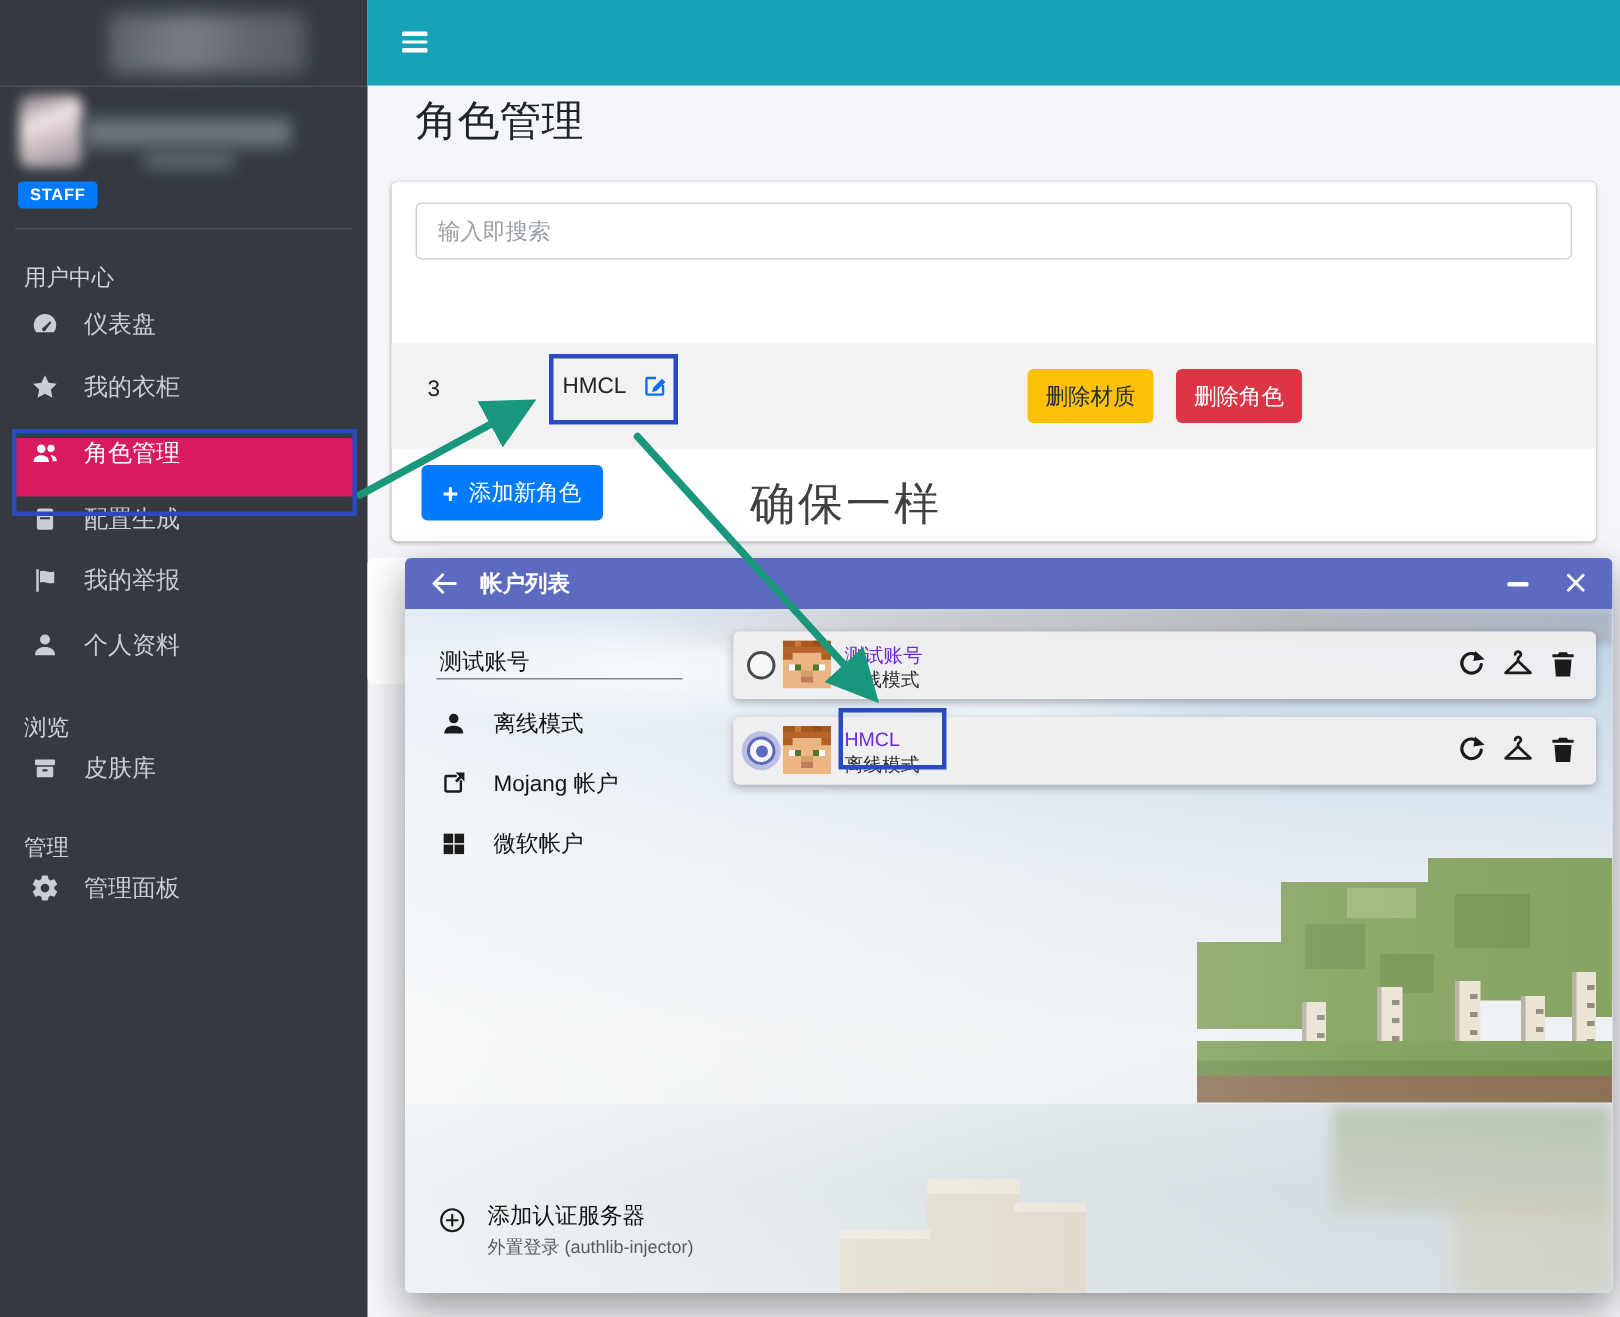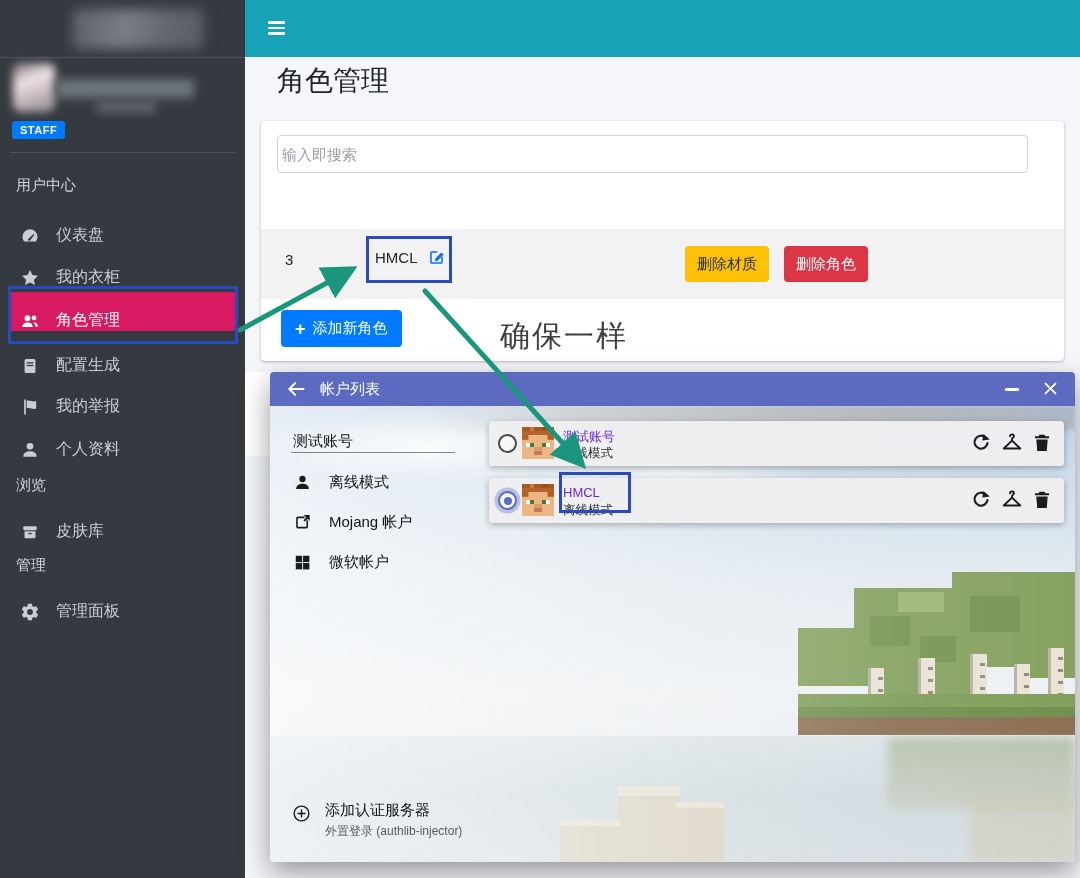--- a/index.html
+++ b/index.html
@@ -11,35 +11,35 @@
   .logo-blur{position:absolute;left:72px;top:9px;width:132px;height:40px;border-radius:6px;
              background:linear-gradient(100deg,#5a6066,#787e84 40%,#63686e 70%,#565c62);filter:blur(6px);}
   .avatar-blur{position:absolute;left:13px;top:63px;width:42px;height:49px;border-radius:8px;
              background:linear-gradient(160deg,#9b9096 10%,#efe4e6 35%,#cdbfc4 60%,#8d8a90);filter:blur(4px);}
   .name-blur1{position:absolute;left:56px;top:79px;width:138px;height:19px;background:#6e747b;filter:blur(5px);}
   .name-blur2{position:absolute;left:96px;top:100px;width:60px;height:13px;background:#5d636a;filter:blur(5px);}
   .staff-badge{position:absolute;left:12px;top:121px;background:#007bff;color:#fff;font-size:11px;font-weight:bold;
              padding:3px 8px;border-radius:3px;letter-spacing:.5px;}
   .user-sep{position:absolute;left:10px;top:152px;width:225px;border-top:1px solid rgba(255,255,255,.12);}
   .sb-label{position:absolute;left:16px;color:#ced3d9;font-size:15px;}
-  .sb-item{position:absolute;left:8px;width:229px;height:40px;display:flex;align-items:flex-end;
+  .sb-item{position:absolute;left:8px;width:229px;height:40px;display:flex;align-items:flex-start;
            color:#c9ced4;font-size:16px;border-radius:4px;cursor:pointer;}
   .sb-item .ic{width:20px;height:20px;margin:0 16px 0 12px;flex:0 0 auto;}
   .sb-item svg{display:block;width:100%;height:100%;fill:currentColor;stroke:none;}
   .sb-item .hole{fill:#343a40;}
   .sb-item.active{background:#d81b60;color:#fff;height:39px;}
   
   .topbar{position:absolute;left:245px;top:0;width:835px;height:57px;background:#17a2b8;}
   .hamburger{position:absolute;left:23px;top:21px;width:17px;height:14px;display:flex;flex-direction:column;justify-content:space-between;cursor:pointer;}
   .hamburger i{display:block;height:2.6px;background:#fff;border-radius:1px;}
   .page-title{position:absolute;left:277px;top:62px;font-size:28px;color:#212529;}
   .card{position:absolute;left:261px;top:121px;width:803px;height:240px;background:#fff;border-radius:4px;
         box-shadow:0 0 1px rgba(0,0,0,.15),0 1px 3px rgba(0,0,0,.25);}
   .search-input{position:absolute;left:16px;top:14px;width:741px;height:36px;border:1px solid #ced4da;border-radius:4px;
-        padding:0 4px;font-size:15px;color:#4d7c0f;font-family:inherit;outline:none;}
+        padding:0 14px;font-size:15px;color:#4d7c0f;font-family:inherit;outline:none;}
   .search-input::placeholder{color:#9aa0a6;}
   .thead{position:absolute;left:0;top:58px;width:100%;height:50px;border-top:1px solid #dfe3e7;border-bottom:1px solid #dfe3e7;}
   .th{position:absolute;top:0;line-height:50px;font-weight:bold;font-size:16px;color:#212529;}
   .th.c1{left:24px;} .th.c2{left:114px;} .th.c3{left:424px;}
   .trow{position:absolute;left:0;top:108px;width:100%;height:70px;background:#f2f2f3;}
   .td-pid{position:absolute;left:24px;top:0;line-height:62px;font-size:15px;color:#212529;}
   .td-name{position:absolute;left:114px;top:19px;font-size:15px;color:#212529;display:flex;align-items:center;gap:9px;}
   .edit-ic{width:19px;height:19px;color:#0d6efd;cursor:pointer;}
   .edit-ic svg{width:100%;height:100%;fill:currentColor;}
   .btn{position:absolute;top:17px;height:36px;border:none;border-radius:4px;font-size:15px;padding:0 12px;
@@ -50,21 +50,21 @@
        font-size:15px;padding:0 14px;display:flex;align-items:center;gap:7px;cursor:pointer;font-family:inherit;}
   .plus-glyph{font-size:18px;font-weight:bold;line-height:1;}
   .note{position:absolute;left:500px;top:316px;font-size:30px;color:#404040;font-weight:500;letter-spacing:2px;}
   .card-sliver{position:absolute;left:245px;top:372px;width:26px;height:84px;background:#fff;border-radius:4px 0 0 4px;}
   
   .win{position:absolute;left:270px;top:372px;width:805px;height:490px;border-radius:4px;overflow:hidden;
        box-shadow:0 10px 28px rgba(0,0,0,.40);}
   .titlebar{position:absolute;left:0;top:0;width:100%;height:34px;background:#5c6bc0;color:#fff;}
   .tb-back{position:absolute;left:16px;top:7px;width:20px;height:20px;cursor:pointer;}
   .tb-back svg{width:100%;height:100%;stroke:#fff;stroke-width:2.4;fill:none;stroke-linecap:round;stroke-linejoin:round;}
-  .tb-title{position:absolute;left:50px;top:8px;font-size:15px;font-weight:normal;text-align:center;}
+  .tb-title{position:absolute;left:50px;top:8px;font-size:15px;font-weight:bold;text-align:center;}
   .tb-min{position:absolute;right:56px;top:16px;width:14px;height:3px;background:#fff;border-radius:1px;cursor:pointer;}
   .tb-close{position:absolute;right:16px;top:8px;width:17px;height:17px;cursor:pointer;}
   .tb-close svg{width:100%;height:100%;stroke:#fff;stroke-width:2.6;stroke-linecap:round;}
   .win-body{position:absolute;left:0;top:34px;width:805px;height:456px;overflow:hidden;
        background:linear-gradient(180deg,#b7cde4 0%,#cfdeea 18%,#e2eaf0 38%,#eef1f3 62%,#e8edf0 100%);}
   .cl{position:absolute;border-radius:50%;background:radial-gradient(closest-side,rgba(255,255,255,.95),rgba(255,255,255,0));filter:blur(6px);}
   .cl1{left:-30px;top:4px;width:380px;height:74px;}
   .cl2{left:250px;top:44px;width:300px;height:58px;opacity:.75;}
   .hazetop{position:absolute;left:0;top:0;width:100%;height:24px;filter:blur(2px);
        background:linear-gradient(90deg,rgba(190,182,172,0) 18%,rgba(174,165,155,.6) 40%,rgba(166,160,158,.68) 75%,rgba(152,152,160,.5) 100%);}

